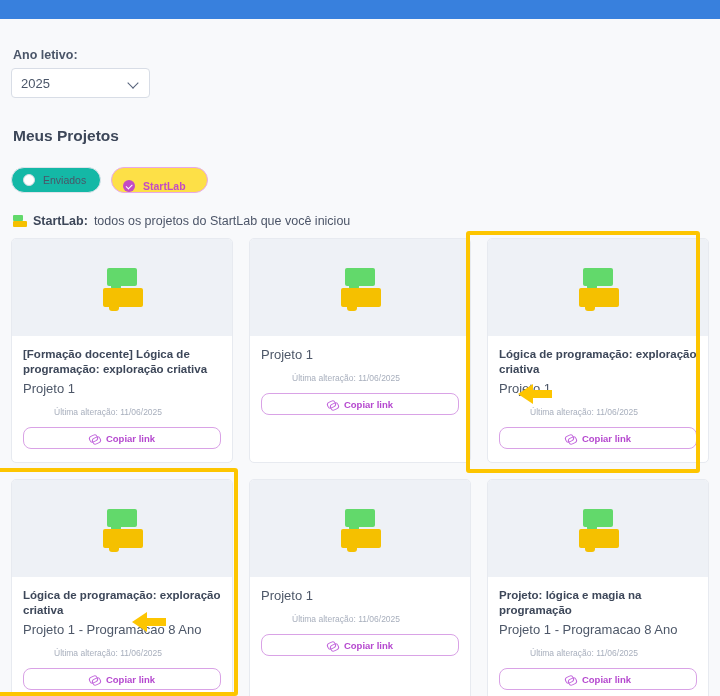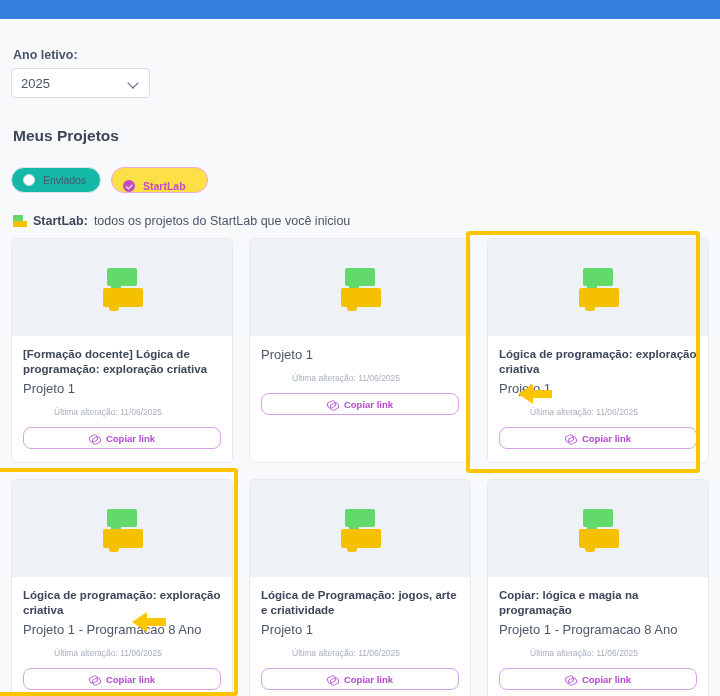--- a/index.html
+++ b/index.html
@@ -451,39 +451,38 @@
     </div>
 
     <div class="card">
       <div class="thumb">
         <div class="blocks">
           <span class="blk-green"></span>
             <span class="blk-yellow"></span>
         </div>
       </div>
       <div class="card-body">
-        <div class="card-title">Lógica de Programação: jogos, arte e criatividade</div>
         <div class="card-sub">Projeto 1</div>
         <div class="card-meta">Última alteração: 11/06/2025</div>
         <div class="copy-btn">
           <span class="link-icon"></span>
           <span>Copiar link</span>
         </div>
       </div>
     </div>
 
     <div class="card">
       <div class="thumb">
         <div class="blocks">
           <span class="blk-green"></span>
             <span class="blk-yellow"></span>
         </div>
       </div>
       <div class="card-body">
-        <div class="card-title">Copiar: lógica e magia na programação</div>
+        <div class="card-title">Projeto: lógica e magia na programação</div>
         <div class="card-sub">Projeto 1 - Programacao 8 Ano</div>
         <div class="card-meta">Última alteração: 11/06/2025</div>
         <div class="copy-btn">
           <span class="link-icon"></span>
           <span>Copiar link</span>
         </div>
       </div>
     </div>
 
   </div>

